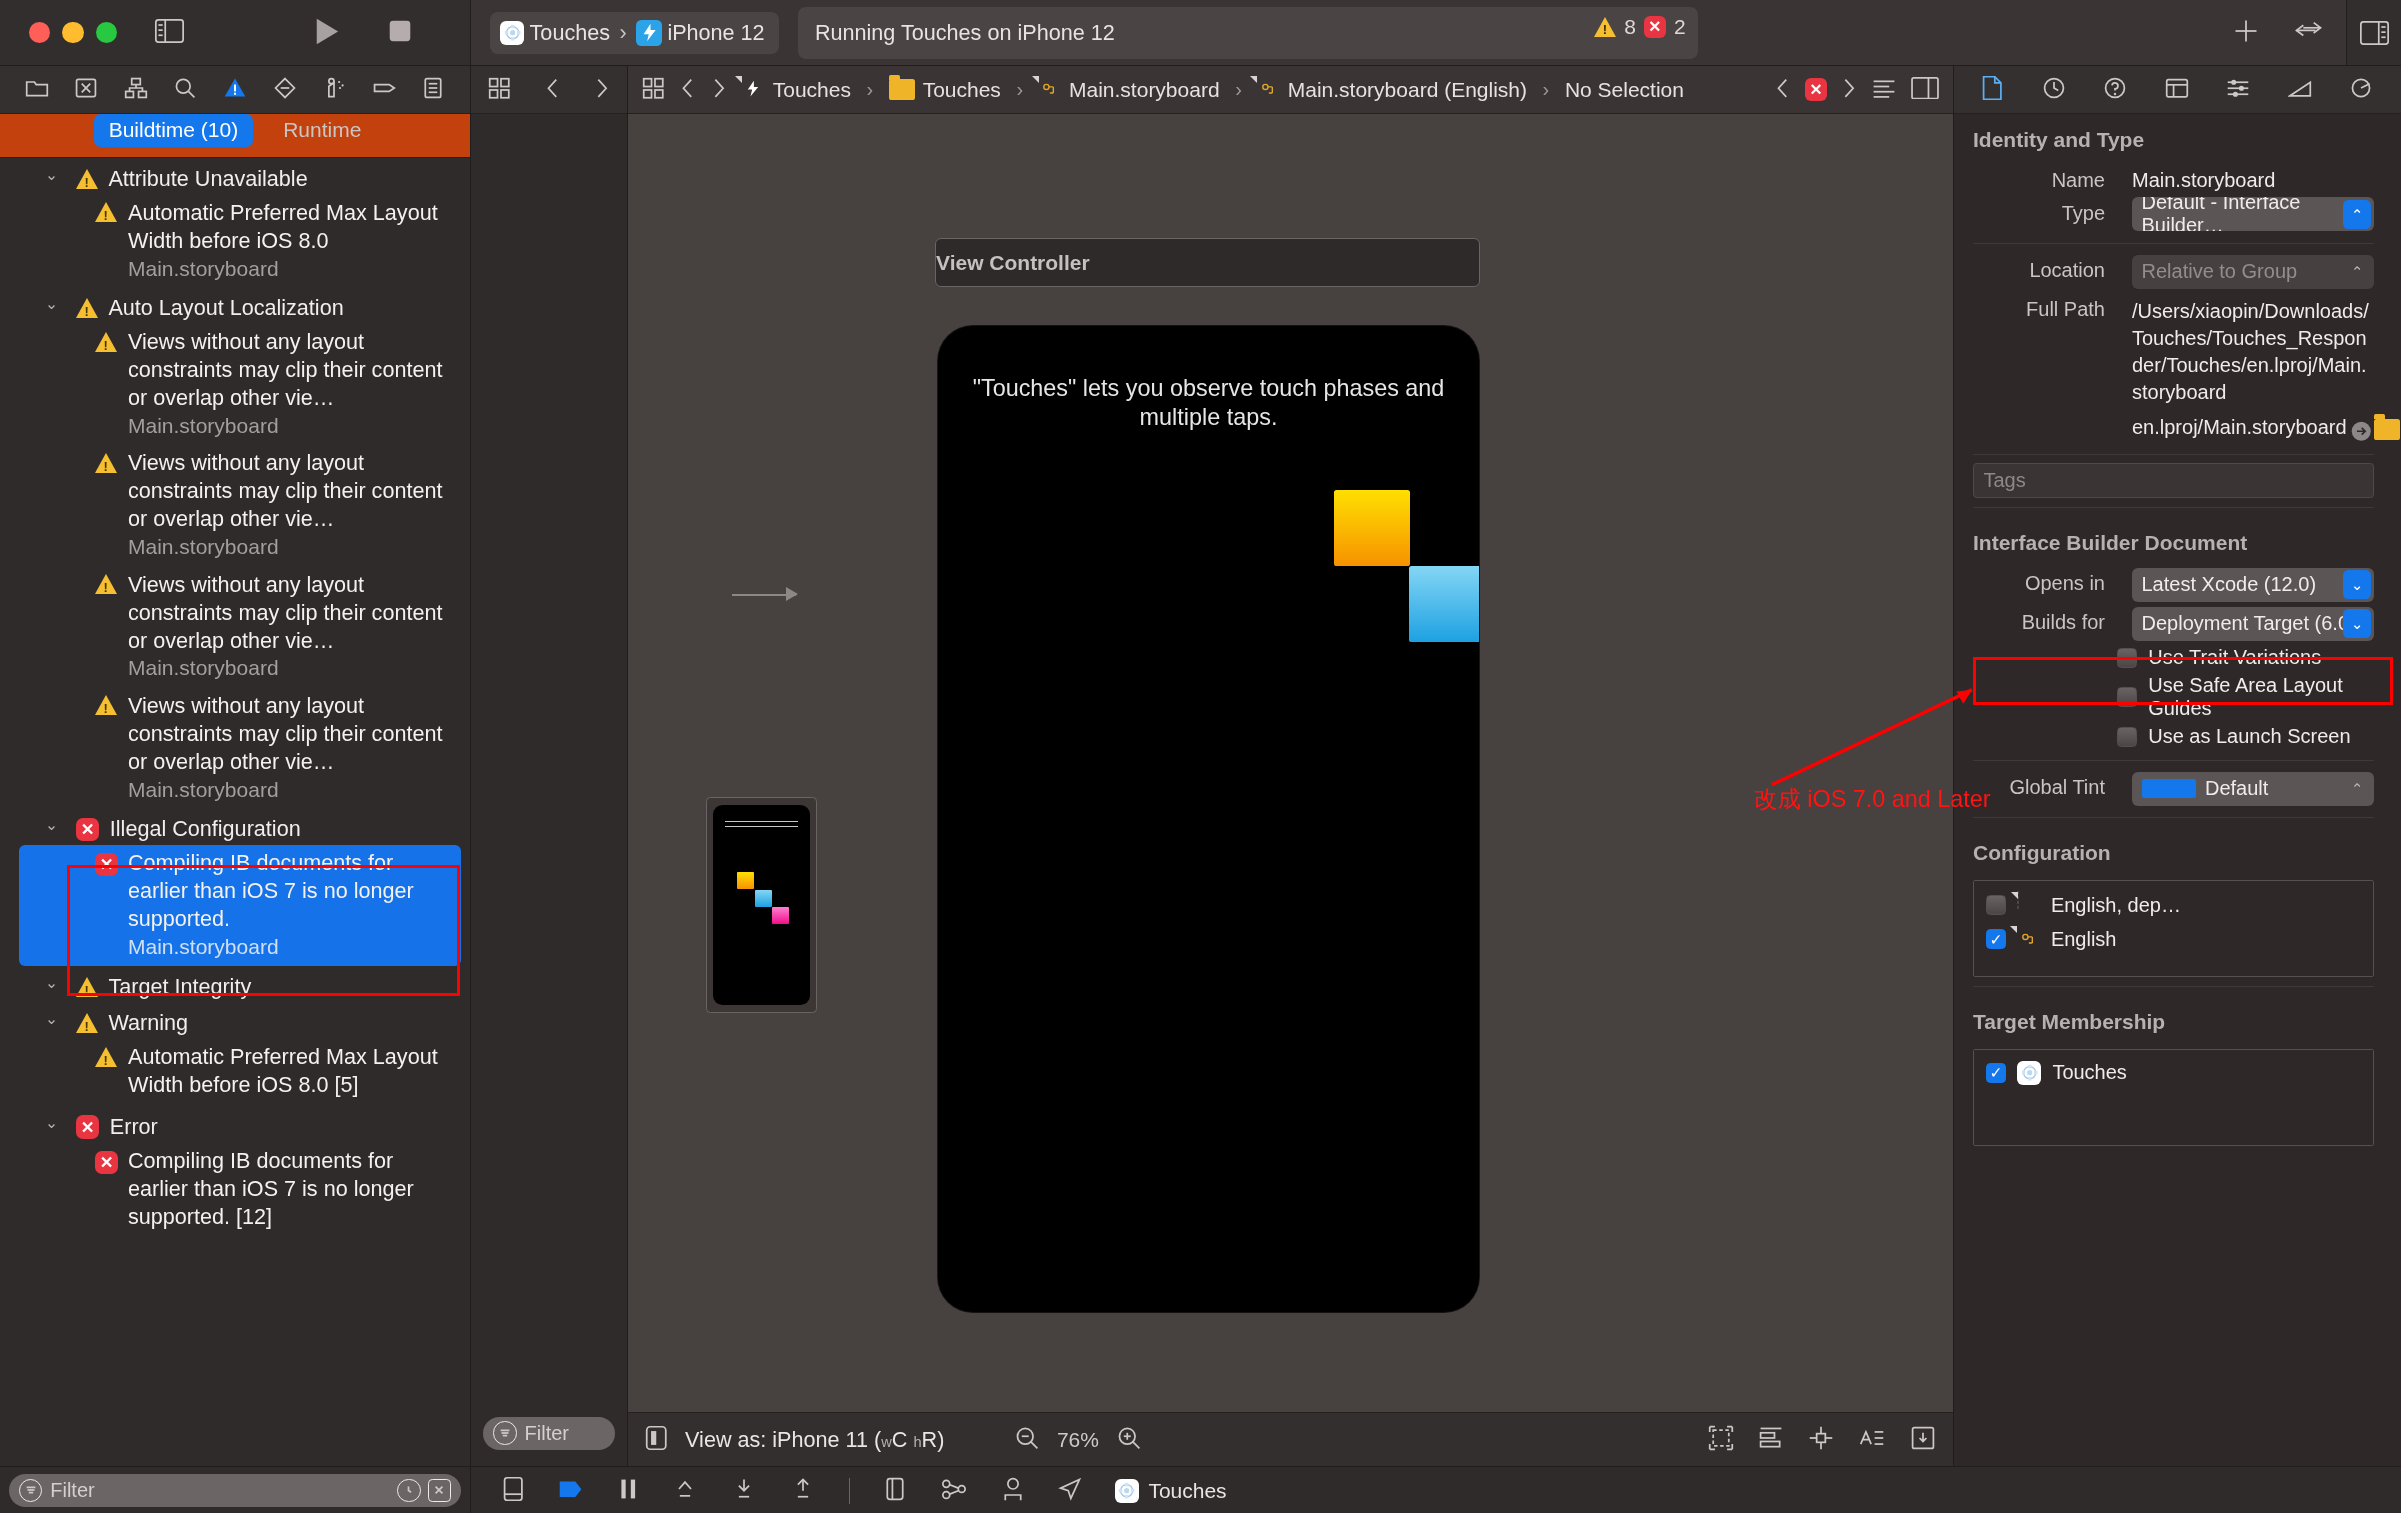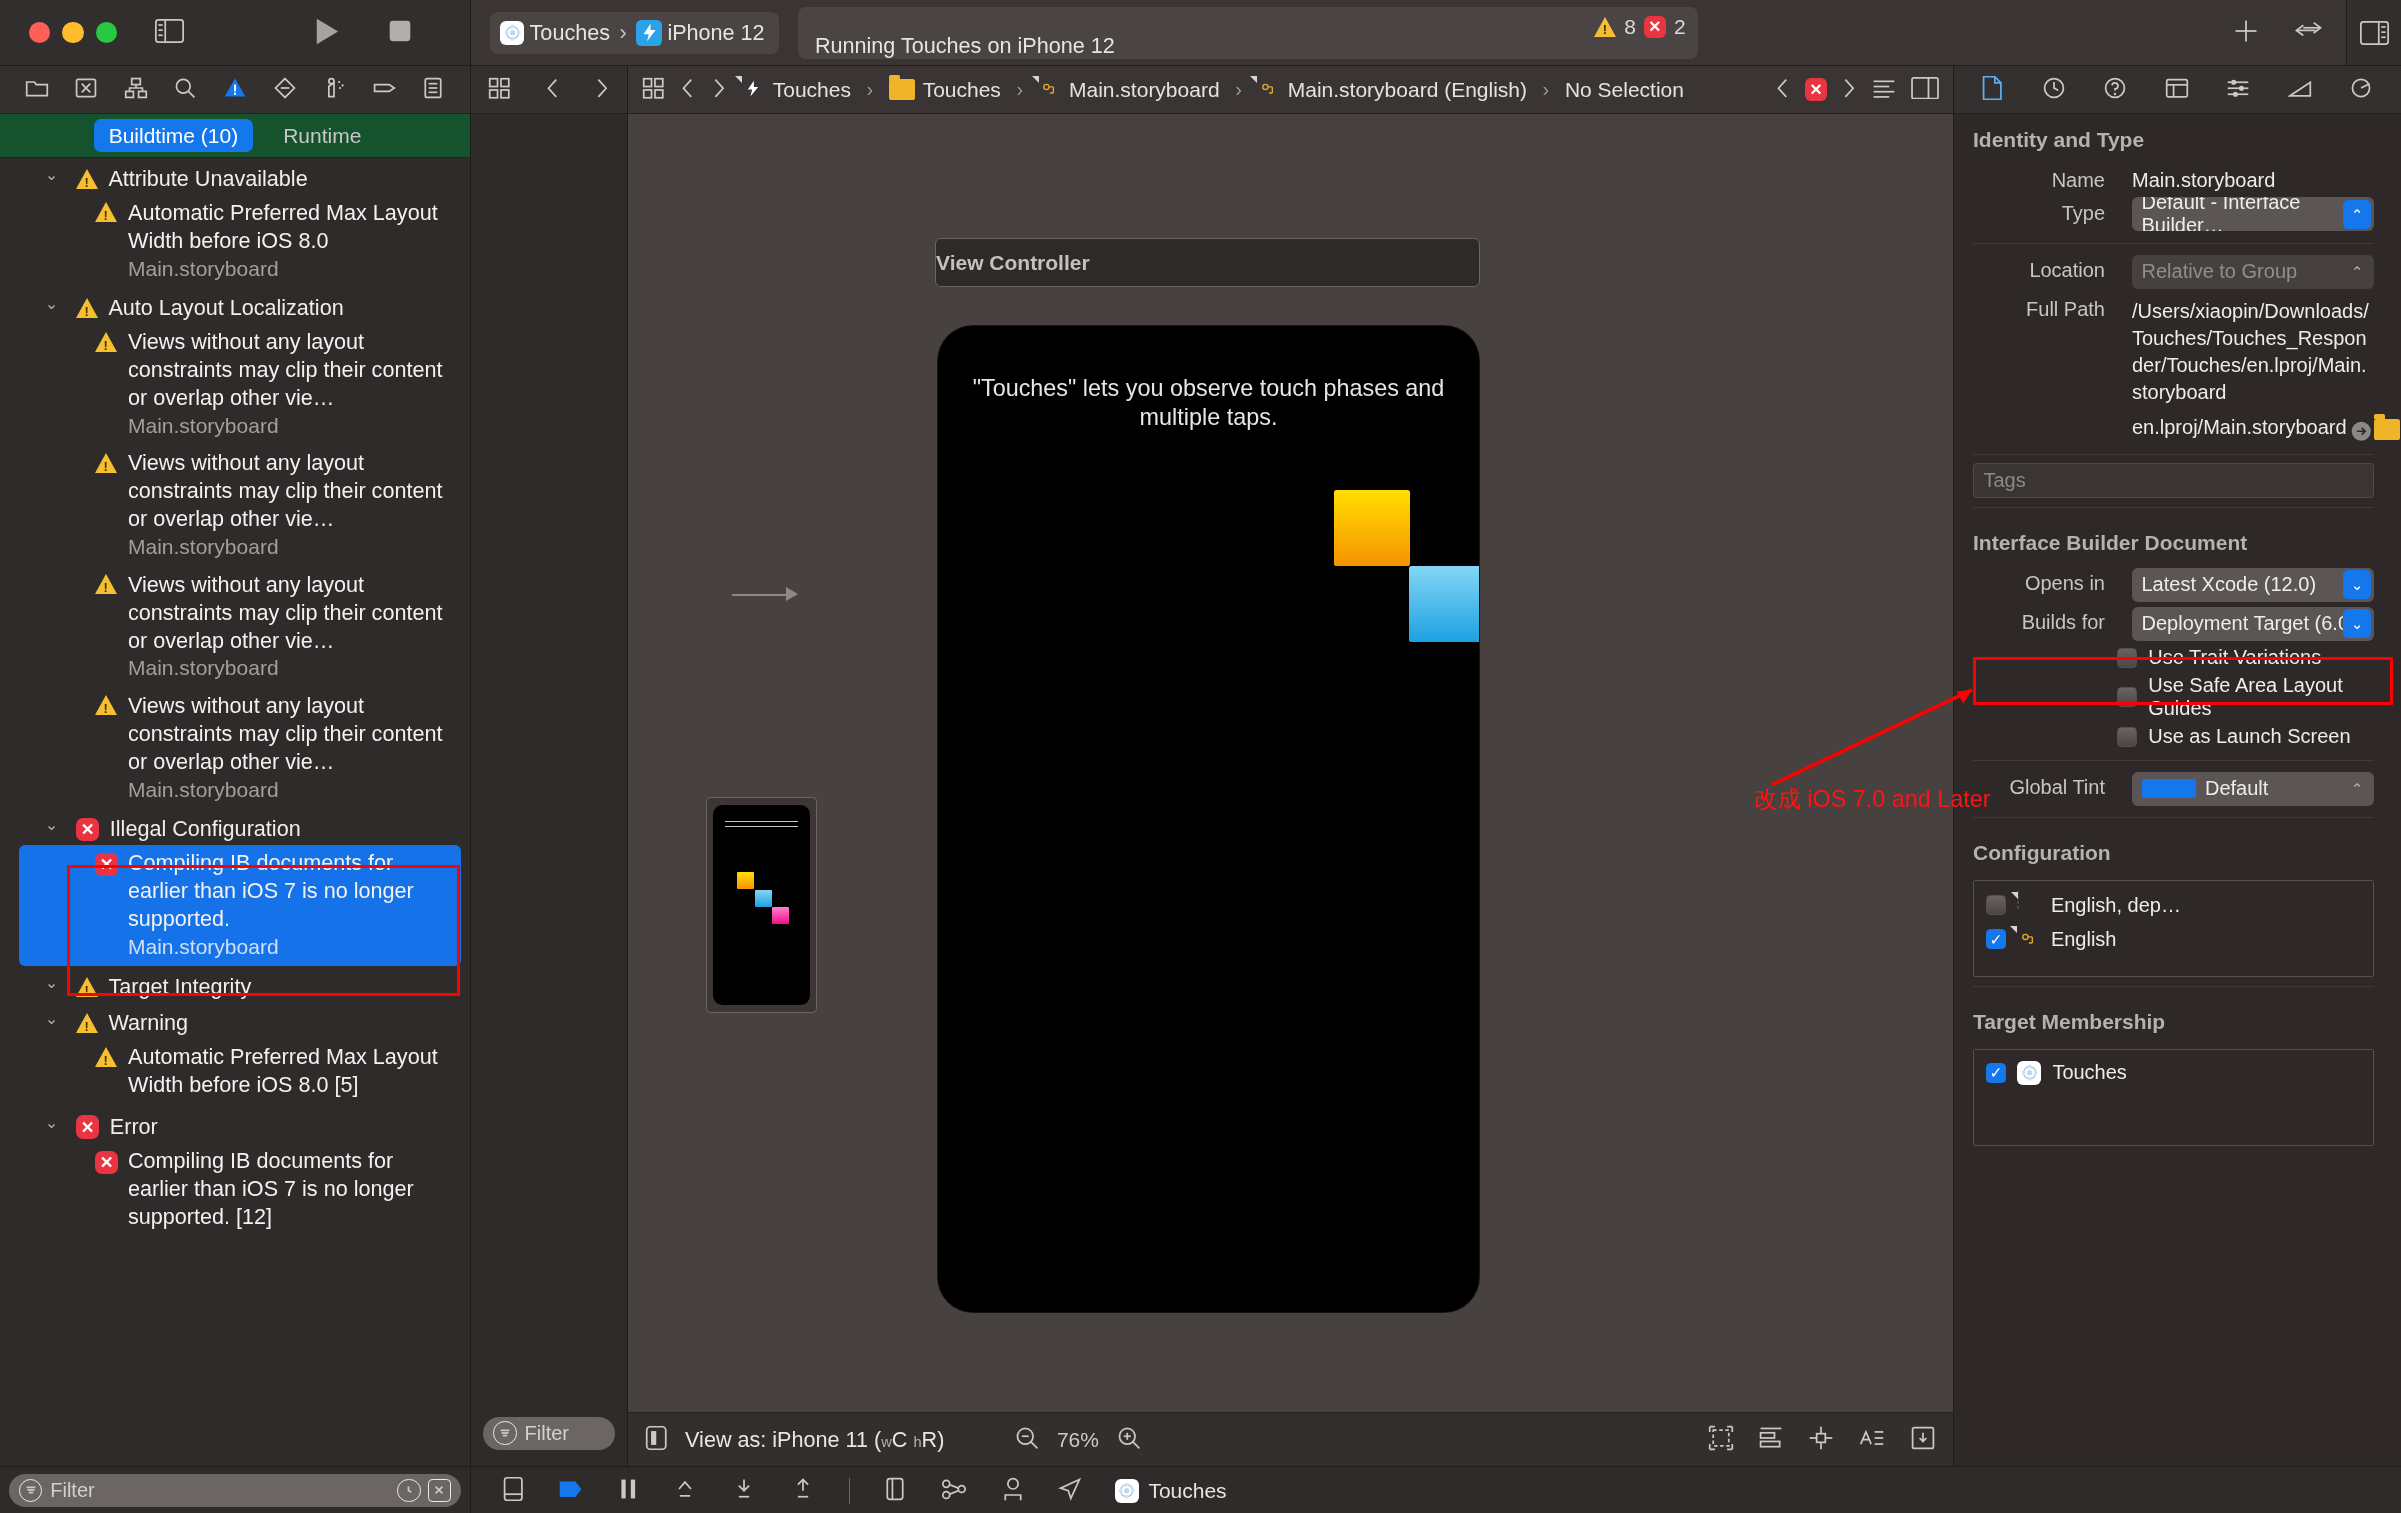--- a/index.html
+++ b/index.html
@@ -53,21 +53,21 @@
     padding: 6px 14px 6px 10.4px;
     height: 42px;
   }
   .scheme-sep { color: #c8c4c4; font-size: 21.6px; padding: 0 4.3px; font-weight: 300;}
   .scheme-label { color: #e8e4e4; font-size: 21.6px; }
   .status-pill {
     margin-left: 19px;
     background: #4a4444;
     border-radius: 7.8px;
     height: 52px; flex: 1;
-    display: flex; align-items: flex-end;
+    display: flex; align-items: center;
     padding: 0 17.3px;
     max-width: 900px;
     position: relative;
   }
   .status-text { color: #e8e4e4; font-size: 21.6px; }
   .issue-counts {
     position: absolute; right: 12px; top: 6px;
     display: flex; align-items: center; gap: 7.8px;
     height: 29px;
   }
@@ -114,23 +114,23 @@
   }
   .nav-iconbar {
     height: 48px; flex: 0 0 48px;
     display: flex; align-items: center; justify-content: space-around;
     padding: 0 12px;
     background: #353030;
     border-bottom: 0.9px solid #262121;
   }
   .nav-segbar {
     height: 44px; flex: 0 0 44px;
-    display: flex; align-items: center; justify-content: center;
+    display: flex; align-items: flex-start; justify-content: center;
     gap: 15.6px;
-    background: #14532d;
+    background: #c2410c;
     border-bottom: 0.9px solid #262121;
   }
   .seg {
     font-size: 21px; color: #cbc6c6;
     padding: 4.3px 14.7px; border-radius: 7px;
   }
   .seg.active { background: #1477ec; color: #fff; }
 
   .nav-list { flex: 1; overflow: hidden; position: relative; }
   .disc {

